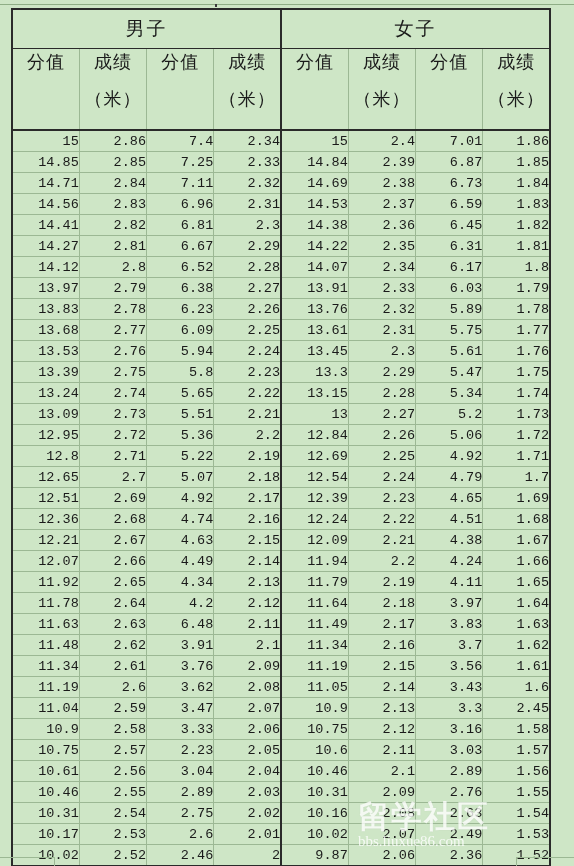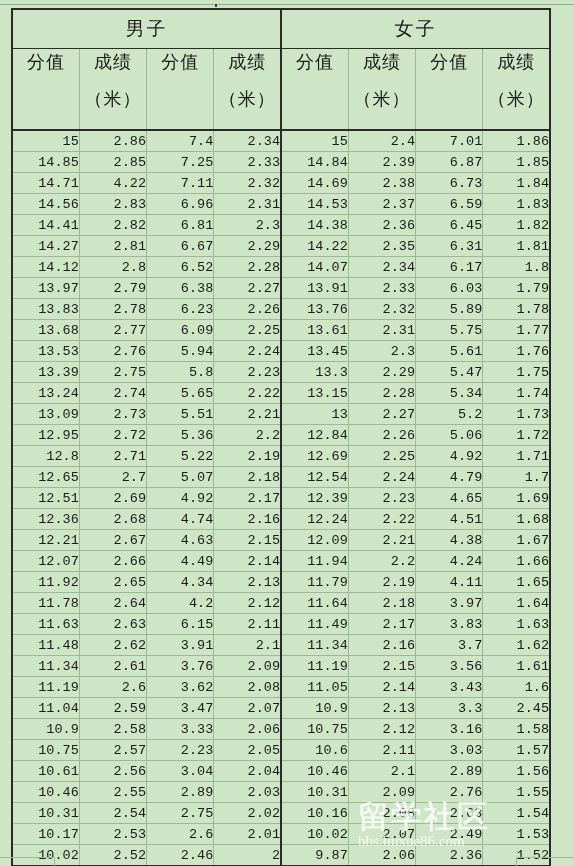--- a/index.html
+++ b/index.html
@@ -175,21 +175,21 @@
           <td class="v">2.85</td>
           <td class="v">7.25</td>
           <td class="v sepR">2.33</td>
           <td class="v">14.84</td>
           <td class="v">2.39</td>
           <td class="v">6.87</td>
           <td class="v edgeR">1.85</td>
         </tr>
         <tr>
           <td class="v edgeL">14.71</td>
-          <td class="v">4.22</td>
+          <td class="v">2.84</td>
           <td class="v">7.11</td>
           <td class="v sepR">2.32</td>
           <td class="v">14.69</td>
           <td class="v">2.38</td>
           <td class="v">6.73</td>
           <td class="v edgeR">1.84</td>
         </tr>
         <tr>
           <td class="v edgeL">14.56</td>
           <td class="v">2.83</td>
@@ -386,21 +386,21 @@
           <td class="v">4.2</td>
           <td class="v sepR">2.12</td>
           <td class="v">11.64</td>
           <td class="v">2.18</td>
           <td class="v">3.97</td>
           <td class="v edgeR">1.64</td>
         </tr>
         <tr>
           <td class="v edgeL">11.63</td>
           <td class="v">2.63</td>
-          <td class="v">6.15</td>
+          <td class="v">6.48</td>
           <td class="v sepR">2.11</td>
           <td class="v">11.49</td>
           <td class="v">2.17</td>
           <td class="v">3.83</td>
           <td class="v edgeR">1.63</td>
         </tr>
         <tr>
           <td class="v edgeL">11.48</td>
           <td class="v">2.62</td>
           <td class="v">3.91</td>

